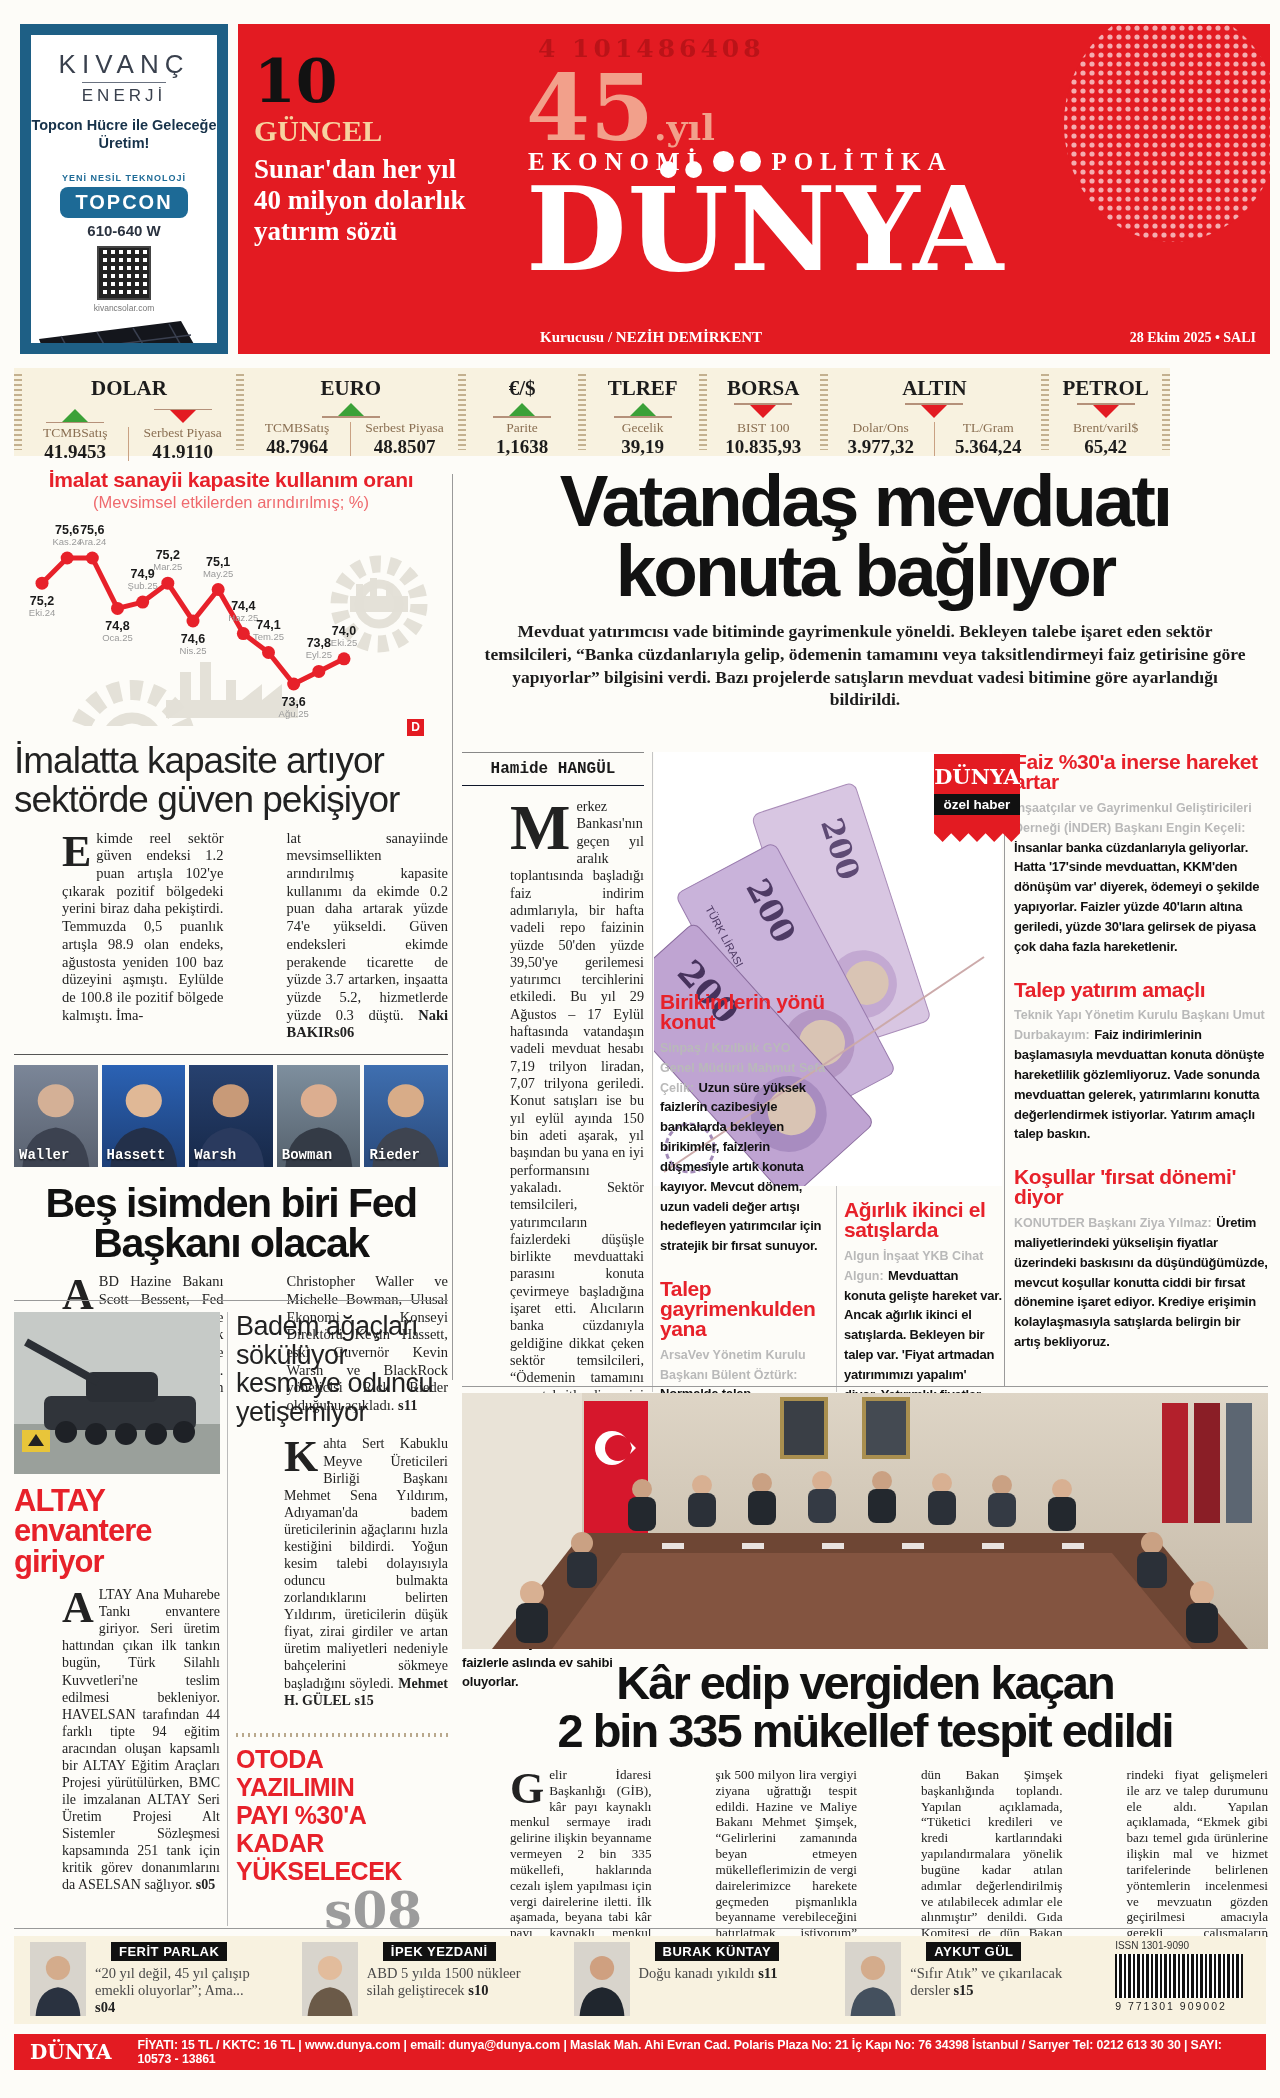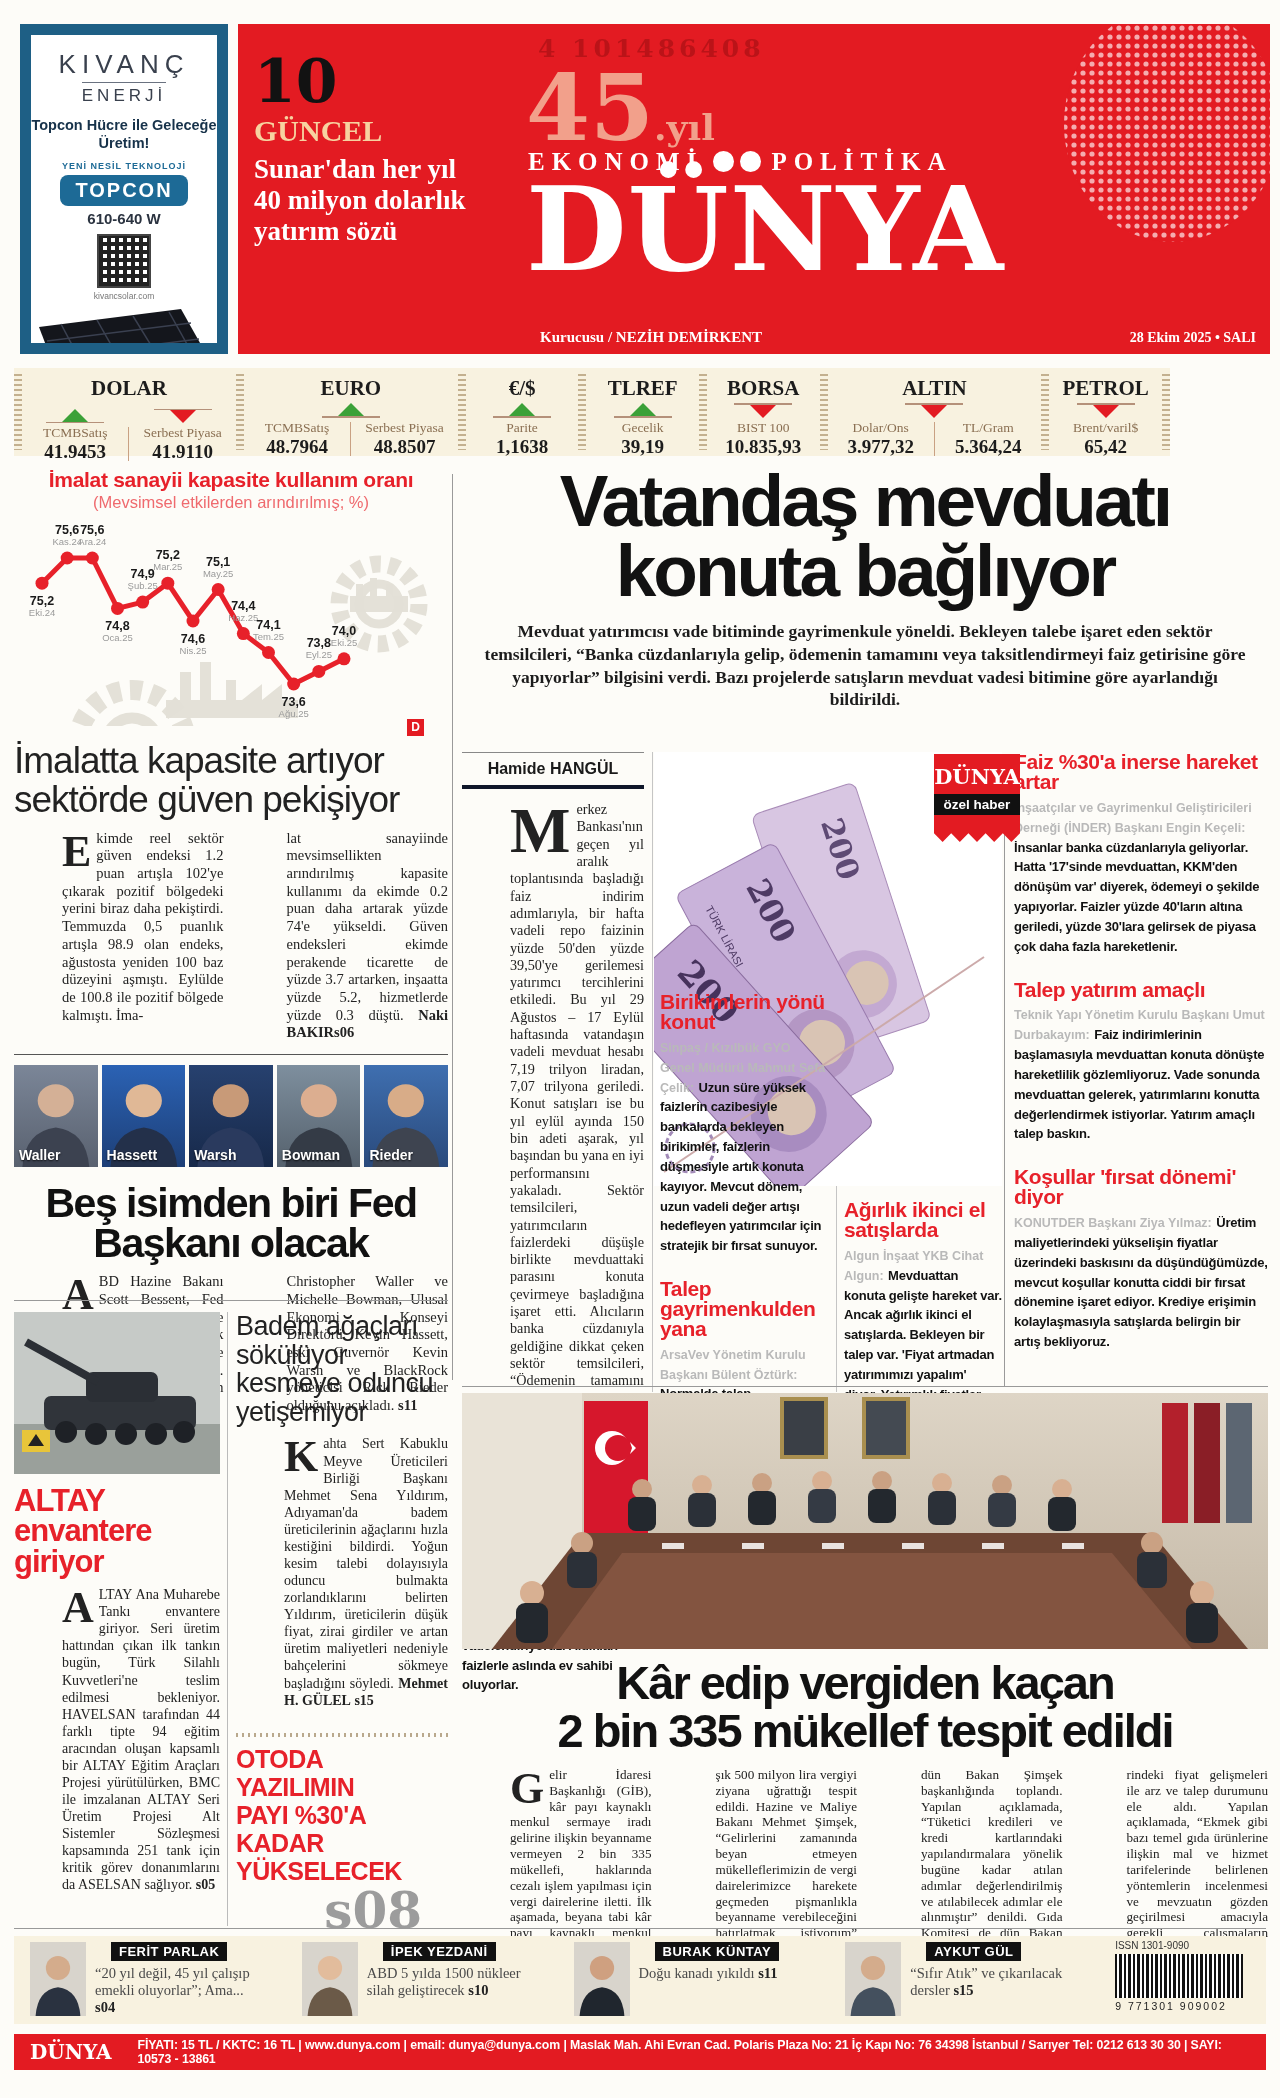--- a/index.html
+++ b/index.html
@@ -5,21 +5,21 @@
   html,body{margin:0;padding:0;background:#fff;}
   .page{position:relative;width:1280px;height:2098px;background:#fdfcf8;overflow:hidden;
         font-family:"Liberation Sans",sans-serif;color:#1a1a1a;}
   .abs{position:absolute;}
 
   
   .ad{left:20px;top:24px;width:208px;height:330px;background:#fff;border:11px solid #1e5f85;box-sizing:border-box;text-align:center;overflow:hidden;}
   .ad-brand{margin-top:14px;font-family:"Liberation Sans",sans-serif;font-size:26px;letter-spacing:6px;color:#39404d;font-weight:400;}
   .ad-brand2{font-size:17px;letter-spacing:4px;color:#39404d;border-top:1px solid #6a7280;display:inline-block;padding-top:3px;margin-top:2px;}
   .ad-tag{margin-top:10px;font-weight:700;font-size:14.5px;color:#17324a;line-height:1.25;}
-  .ad-kicker{margin-top:9px;font-size:9px;font-weight:700;color:#1d6a96;letter-spacing:1px;}
+  .ad-kicker{margin-top:21px;font-size:9px;font-weight:700;color:#1d6a96;letter-spacing:1px;}
   .ad-prod{margin:4px auto 0;width:128px;background:#1d6a96;color:#fff;font-weight:700;font-size:20px;letter-spacing:2px;border-radius:8px;padding:4px 0;}
   .ad-watt{margin-top:4px;font-weight:700;font-size:15px;color:#2b3340;}
   .ad-qr{margin:7px auto 0;width:50px;height:50px;border:2px solid #444;
     background:
      repeating-linear-gradient(90deg,#222 0 4px,transparent 4px 8px),
      repeating-linear-gradient(0deg,#222 0 4px,#fff 4px 8px);}
   .ad-site{margin-top:3px;font-size:8.5px;color:#777;}
   .ad-panel{margin-top:6px;height:78px;}
 
   
@@ -71,42 +71,42 @@
   .twocol{display:flex;gap:15px;}
   .twocol>div{flex:1;}
   .dropcap::first-letter{float:left;font-family:"Liberation Serif",serif;font-weight:700;font-size:44px;line-height:.8;padding:4px 5px 0 0;}
   .dropcap-xl::first-letter{float:left;font-family:"Liberation Serif",serif;font-weight:700;font-size:64px;line-height:.78;padding:5px 6px 0 0;}
   b.pageref{font-family:"Liberation Serif",serif;}
 
   .leftflow{left:14px;top:742px;width:434px;}
   .im-head{font-weight:500;font-size:37px;line-height:1.05;letter-spacing:-1px;color:#222;}
   .rule{border-top:1px solid #555;margin:12px 0 10px;}
   .photostrip{display:flex;gap:4px;height:102px;}
-  .photo{flex:1;position:relative;overflow:hidden;}
+  .photo{flex:1;position:relative;overflow:hidden;font-family:Liberation Mono, monospace;}
   .photo svg{width:100%;height:100%;display:block;}
   .pname{position:absolute;left:5px;bottom:4px;color:#fff;font-weight:700;font-size:14px;text-shadow:0 1px 2px rgba(0,0,0,.8);}
   .fed-head{font-weight:700;font-size:41px;line-height:.98;letter-spacing:-1.5px;text-align:center;margin:16px 0 10px;color:#111;}
 
   .vline{background:#9a9a9a;width:1px;}
   .vd1{left:452px;top:474px;height:906px;}
   .vd2{left:1004px;top:756px;height:630px;}
 
   
   .mainhead{left:462px;top:466px;width:806px;text-align:center;}
   .mh{font-weight:700;font-size:73px;line-height:.96;letter-spacing:-3px;color:#121212;}
   .deck{font-family:"Liberation Serif",serif;font-weight:700;font-size:17.5px;line-height:1.3;margin:14px auto 0;width:770px;text-align:center;color:#1c1c1c;}
 
   .midarea{left:462px;top:752px;width:540px;height:640px;}
   .colM1{position:absolute;left:0;top:0;width:182px;}
   .colM2{position:absolute;left:198px;top:240px;width:168px;}
   .colM3{position:absolute;left:382px;top:448px;width:158px;}
   .midline1{position:absolute;left:190px;top:0;height:640px;width:1px;background:#c5c5c5;}
   .midline2{position:absolute;left:374px;top:240px;height:400px;width:1px;background:#c5c5c5;}
-  .byline-box{border-top:1px solid #888;border-bottom:4px solid #0f172a;text-align:center;
-              font-family:Liberation Sans, sans-serif;font-weight:700;font-size:16px;padding:7px 0;}
+  .byline-box{border-top:1px solid #888;border-bottom:1px solid #0f172a;text-align:center;
+              font-family:Liberation Mono, monospace;font-weight:700;font-size:16px;padding:7px 0;}
   .m-body{font-size:14.2px;margin-top:12px;}
   .banknotes{position:absolute;left:192px;top:0;width:348px;height:434px;background:#fff;overflow:hidden;}
   .badge{position:absolute;left:472px;top:2px;width:86px;height:88px;background:#e31b22;z-index:6;text-align:center;
          clip-path:polygon(0 0,100% 0,100% 90%,90% 100%,80% 90%,70% 100%,60% 90%,50% 100%,40% 90%,30% 100%,20% 90%,10% 100%,0 90%);}
   .badge .b1{color:#fff;font-family:"DejaVu Serif",serif;font-weight:700;font-size:21px;padding-top:10px;}
   .badge .b2{margin-top:5px;background:#111;color:#fff;font-weight:700;font-size:13.5px;padding:3px 0;}
 
   .brief h3{color:#e7212a;font-weight:700;font-size:21px;line-height:.95;margin:0 0 5px;letter-spacing:-.4px;}
   .brief p{margin:0;line-height:1.24;}
   .src{color:#b9b9b9;font-weight:700;font-size:12.5px;}

